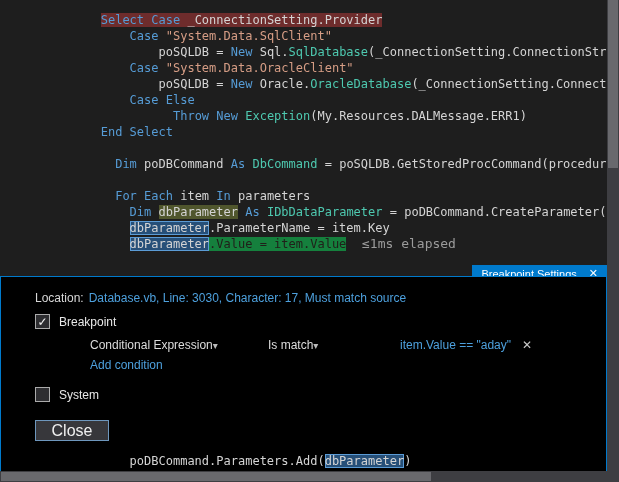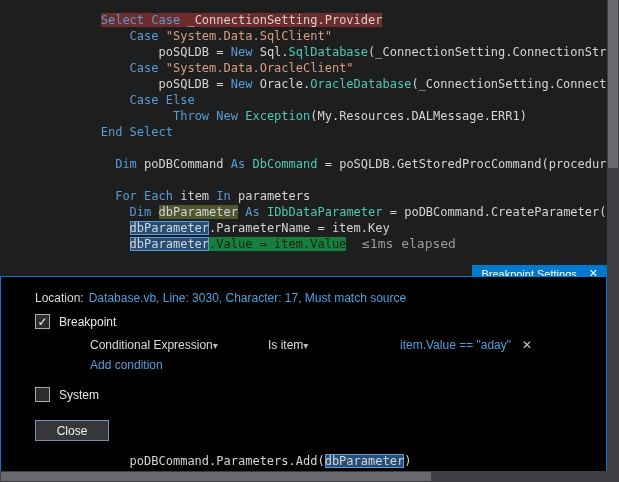--- a/index.html
+++ b/index.html
@@ -53,21 +53,21 @@
   .dd{position:absolute;top:61px;display:flex;color:#dcdcdc;cursor:pointer}
   #dd-kind{left:89px;width:168px}
   #dd-op{left:267px;width:118px}
   .caret{color:#b9b9b9;font-size:10px;line-height:15px}
   .expr{position:absolute;left:399px;top:61px;color:#4da0dd;cursor:text;white-space:pre}
   .expr-close{position:absolute;left:521px;top:61px;color:#c8c8c8;cursor:pointer}
   .add-cond{position:absolute;left:89px;top:81px;color:#4da0dd;cursor:pointer}
   .close-btn{
     position:absolute;left:34px;top:143px;width:74px;height:21px;
     background:#37373b;border:1px solid #6e97bd;color:#f0f0f0;
-    font-size:12px;font-family:"Liberation Sans",sans-serif;cursor:pointer;padding:0;
+    font-size:16px;font-family:"Liberation Sans",sans-serif;cursor:pointer;padding:0;
   }
   
   .v-scroll{position:absolute;right:0;top:0;width:12px;height:482px;background:#3e3e42}
   .v-thumb{position:absolute;left:1px;right:1px;top:0;height:168px;background:#69696d}
   .h-scroll{position:absolute;left:0;right:12px;bottom:0;height:11px;background:#3e3e42}
   .h-thumb{position:absolute;left:1px;top:1px;bottom:1px;width:430px;background:#69696d}
 </style>
 </head>
 <body>
 
@@ -88,21 +88,21 @@
         <span class="check">✓</span>
       </span>
     <span class="row-label">Breakpoint</span>
   </div>
 
   <span class="dd" id="dd-kind">
     <span>Conditional Expression</span>
     <span class="caret">▾</span>
   </span>
   <span class="dd" id="dd-op">
-    <span>Is item</span>
+    <span>Is match</span>
     <span class="caret">▾</span>
   </span>
   <span class="expr">item.Value == "aday"</span>
   <span class="expr-close">✕</span>
 
   <div class="add-cond">Add condition</div>
 
   <div class="row-check" id="actions-row">
     <span class="checkbox"></span>
     <span class="row-label">System</span>

